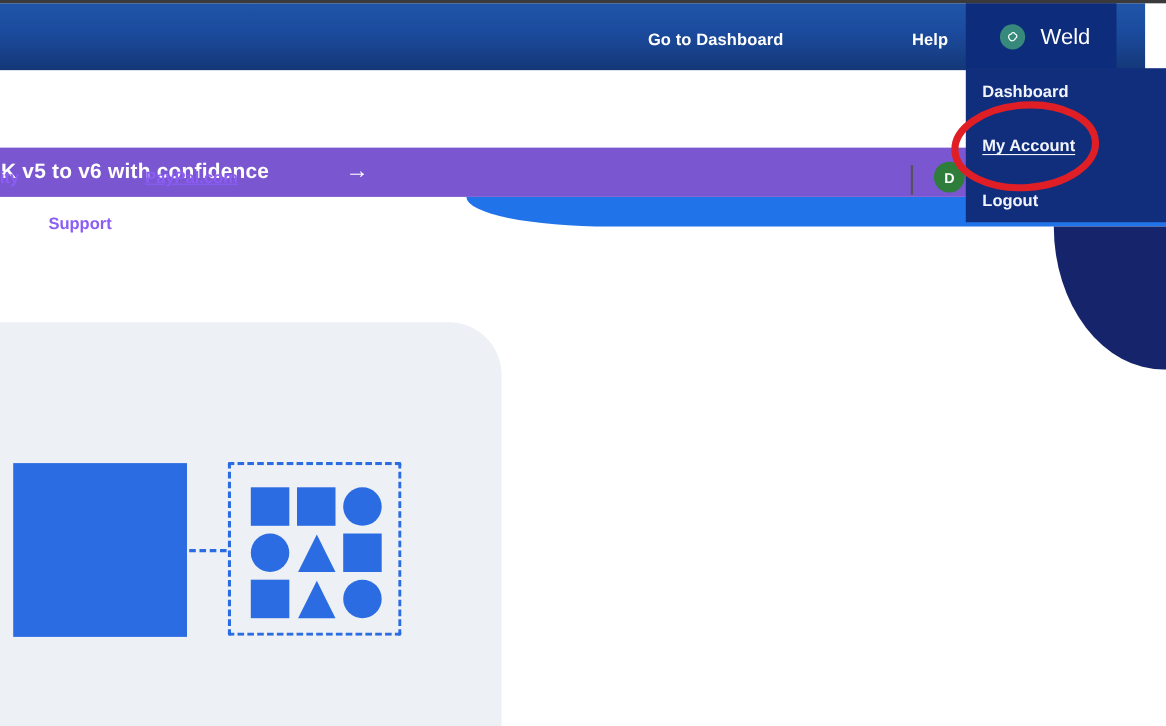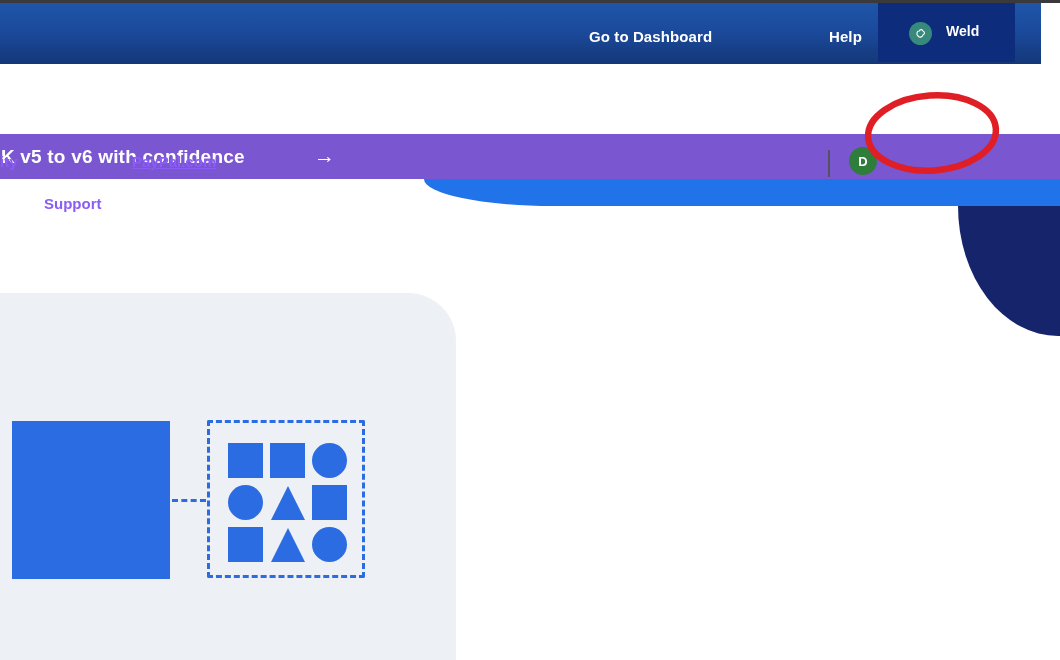--- a/index.html
+++ b/index.html
@@ -44,21 +44,21 @@
   
   .blue-band{position:absolute;left:424px;top:179px;width:636px;height:27px;background:var(--band-blue);
     border-bottom-left-radius:130px 27px;z-index:2;}
   .navy-blob{position:absolute;left:958px;top:206px;width:110px;height:130px;background:var(--blob-navy);
     border-bottom-left-radius:100px 130px;z-index:3;}
 
   
   .account-tile{position:absolute;left:878px;top:3px;width:137px;height:59px;background:var(--tile-navy);z-index:5;cursor:pointer;}
   .weld-icon{position:absolute;left:31px;top:19px;width:23px;height:23px;border-radius:50%;background:var(--weld-teal);
     display:flex;align-items:center;justify-content:center;}
-  .weld-name{position:absolute;left:68px;top:20px;color:#fff;font-size:14px;font-weight:700;}
+  .weld-name{position:absolute;left:68px;top:20px;color:#fff;font-size:20px;font-weight:400;}
   .dropdown{position:absolute;left:878px;top:62px;width:182px;height:140px;background:var(--panel-navy);z-index:5;}
   .menu-item{position:absolute;left:15px;color:#F2F5FC;font-size:15px;font-weight:700;cursor:pointer;white-space:nowrap;}
   .mi-dashboard{top:13px;}
   .mi-account{top:62px;text-decoration:underline;text-underline-offset:3px;}
   .mi-logout{top:112px;}
 
   
   .annotation{position:absolute;left:862px;top:90px;width:146px;height:88px;z-index:6;pointer-events:none;}
 
   
@@ -121,18 +121,23 @@
 
   <div class="account-tile">
     <span class="weld-icon">
       <svg width="15" height="15" viewBox="0 0 24 24" aria-hidden="true">
         <path d="M8 16 C5 13 6 8 10 8 C11 5 15 5 16 8 C19 9 19 13 16 14 C16 17 11 19 9 17 Z" fill="none" stroke="#ffffff" stroke-width="1.8" stroke-linejoin="round"></path>
       </svg>
     </span>
     <span class="weld-name">Weld</span>
   </div>
 
+  <div class="dropdown">
+    <span class="menu-item mi-dashboard">Dashboard</span>
+    <span class="menu-item mi-account">My Account</span>
+    <span class="menu-item mi-logout">Logout</span>
+  </div>
 
   <svg class="annotation" viewBox="0 0 146 88">
     <ellipse cx="70" cy="43" rx="64" ry="37.5" fill="none" stroke="#DF1F25" stroke-width="6.5" transform="rotate(-4 70 43)"></ellipse>
   </svg>
 
 </div>
 
 </body></html>

